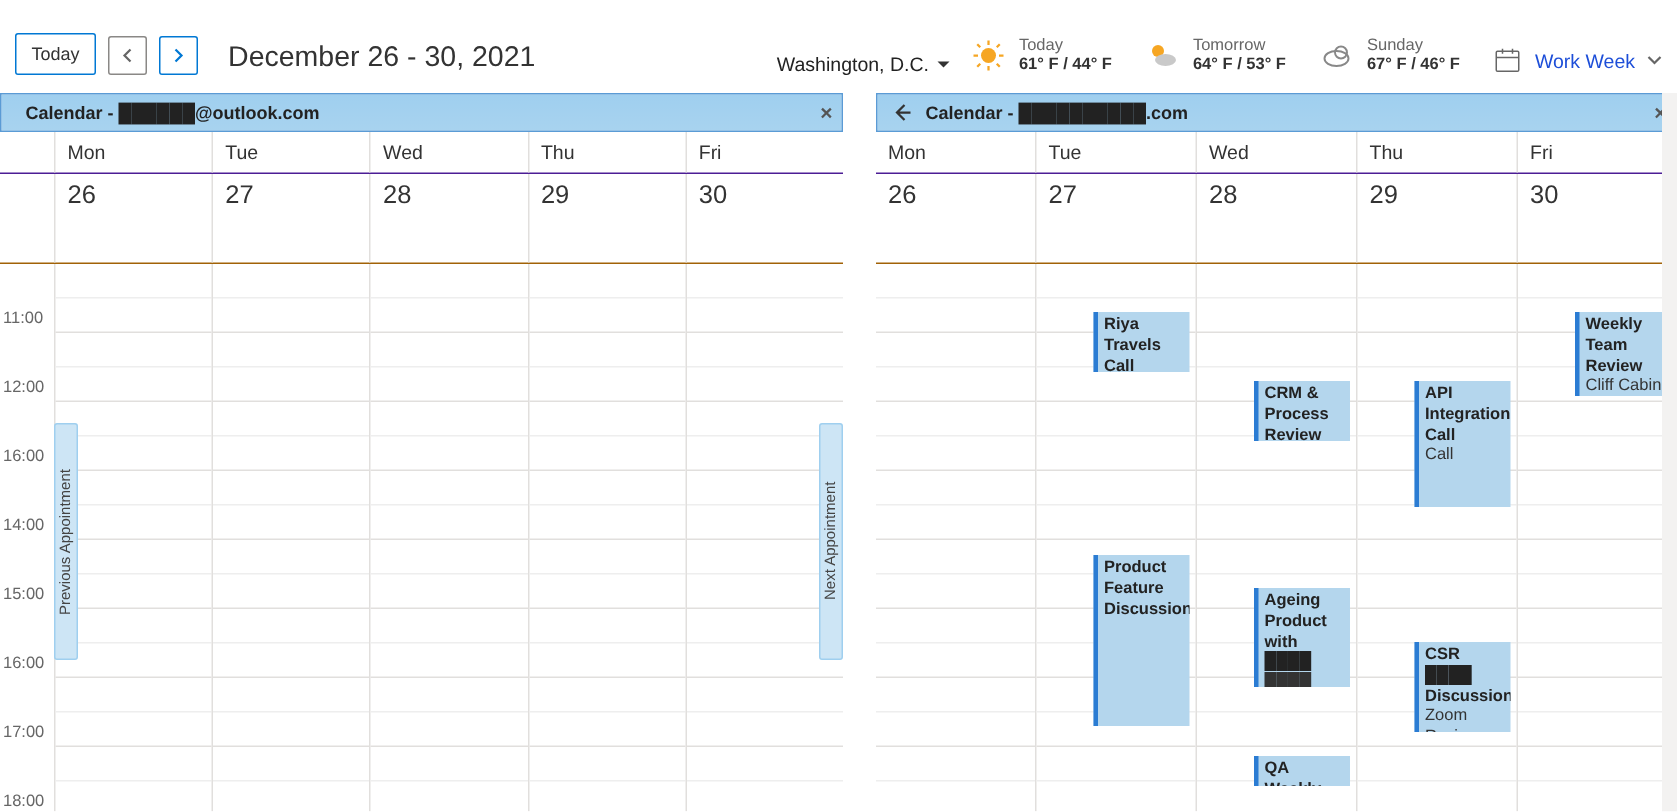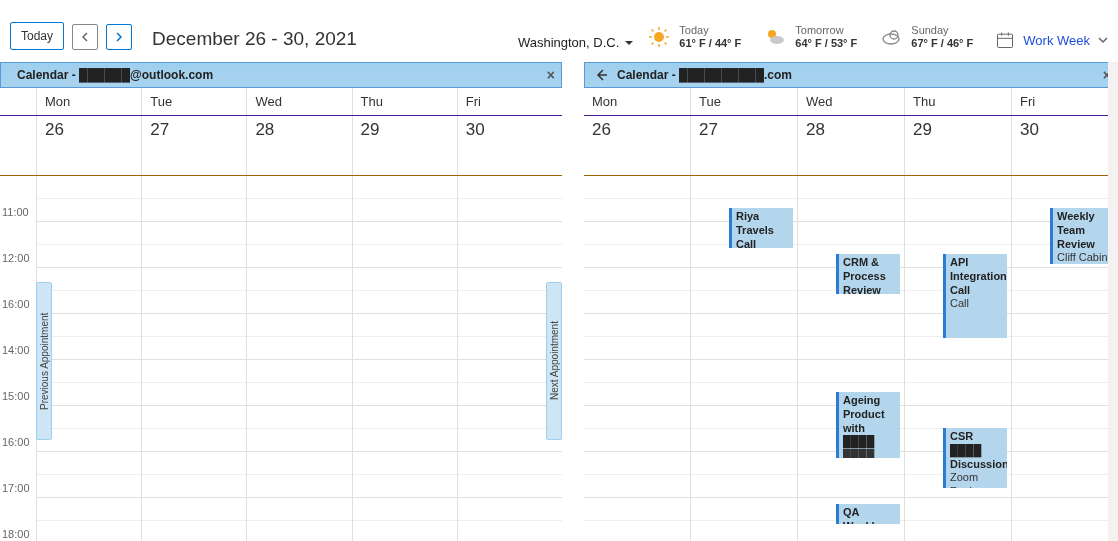--- a/index.html
+++ b/index.html
@@ -340,20 +340,23 @@
               <div class="slot"></div>
               <div class="slot hour"></div>
               <div class="slot"></div>
               <div class="slot hour"></div>
               <div class="slot"></div>
               <div class="slot hour"></div>
               <div class="ev" style="top: 32px; height: 40px;">
                 <div class="ttl">Riya Travels Call</div>
                 <div class="loc">Video Call</div>
               </div>
+              <div class="ev" style="top: 194px; height: 114px;">
+                <div class="ttl">Product Feature Discussion</div>
+              </div>
             </div>
             <div class="day-col">
               <div class="slot"></div>
               <div class="slot hour"></div>
               <div class="slot"></div>
               <div class="slot hour"></div>
               <div class="slot"></div>
               <div class="slot hour"></div>
               <div class="slot"></div>
               <div class="slot hour"></div>

